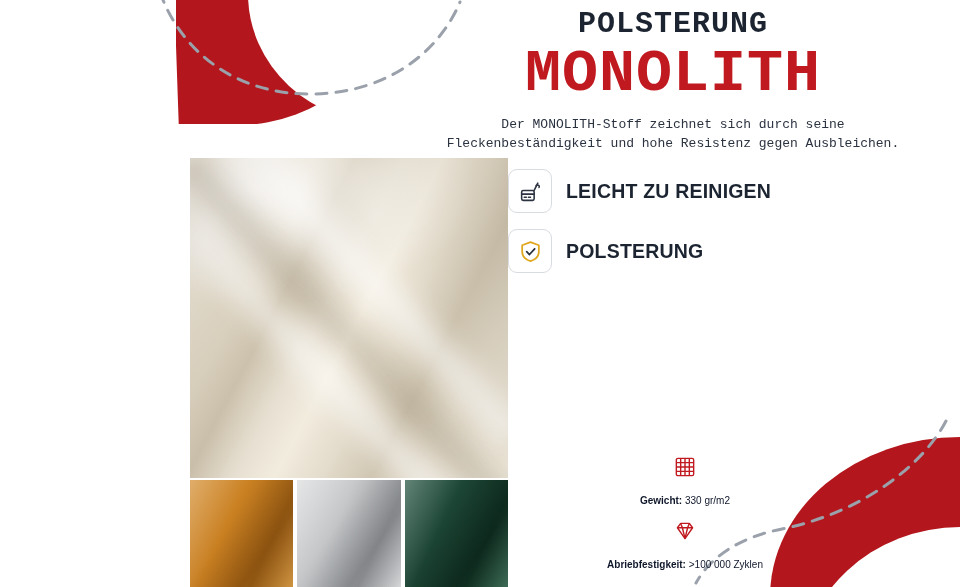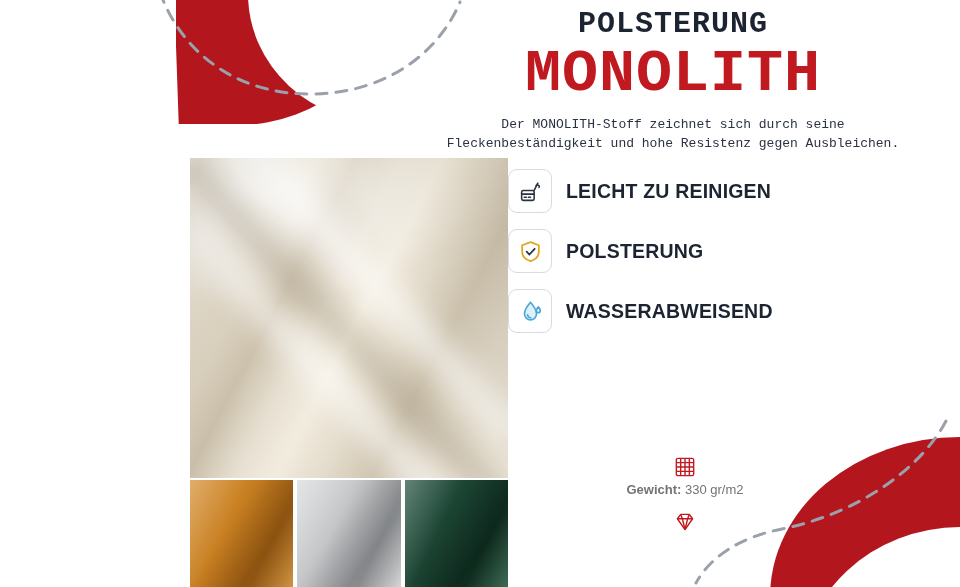--- a/index.html
+++ b/index.html
@@ -223,23 +223,23 @@
   .spec {
     margin-bottom: 10px;
   }
   .spec .spec-ico {
     height: 30px;
     display: flex;
     align-items: center;
     justify-content: center;
   }
   .spec .spec-text {
-    font-size: 13px;
-    color: #737373;
-    margin-top: 0;
+    font-size: 10px;
+    color: #0f172a;
+    margin-top: 13px;
   }
   .spec .spec-text b { font-weight: bold; }
 </style>
 </head>
 <body>
 
 <div class="page">
 
   <div class="ribbon-tl">
     <div class="shape"></div>
@@ -294,30 +294,20 @@
       <span class="ico">
         <svg width="25" height="25" viewBox="0 0 24 24" fill="none" stroke="#e0a71c" stroke-width="1.7" stroke-linecap="round" stroke-linejoin="round">
           <path d="M12 3 L20 6 V12 C20 16.5 16.6 19.8 12 21.2 C7.4 19.8 4 16.5 4 12 V6 Z"></path>
           <path d="M8.3 12.2 L11 14.9 L16 9.4" stroke="#2b3240"></path>
         </svg>
       </span>
       <span class="label">POLSTERUNG</span>
     </div>
 
 
-    <div class="feature">
-      <span class="ico">
-        <svg width="25" height="25" viewBox="0 0 24 24" fill="none" stroke="#4aa8d8" stroke-width="1.6" stroke-linecap="round" stroke-linejoin="round">
-          <path d="M12 3.2 C 12 3.2 6.2 10 6.2 14.2 A5.8 5.8 0 0 0 17.8 14.2 C 17.8 10 12 3.2 12 3.2 Z" fill="#dff0f9"></path>
-          <path d="M9.2 15.2 A2.9 2.9 0 0 0 12.2 18"></path>
-          <path d="M19.5 7.5 C 19.5 7.5 17.6 10 17.6 11.2 A1.9 1.9 0 0 0 21.4 11.2 C 21.4 10 19.5 7.5 19.5 7.5 Z"></path>
-        </svg>
-      </span>
-      <span class="label">WASSERABWEISEND</span>
-    </div>
 
   </div>
 
   <div class="specs">
 
     <div class="spec">
       <div class="spec-ico">
         <svg width="26" height="26" viewBox="0 0 24 24" fill="none" stroke="#c01a20" stroke-width="1.3">
           <rect x="4" y="4" width="16" height="16" rx="1.5"></rect>
           <path d="M8 4v16M12 4v16M16 4v16M4 8h16M4 12h16M4 16h16"></path>
@@ -329,17 +319,21 @@
       </div>
     </div>
 
     <div class="spec">
       <div class="spec-ico">
         <svg width="26" height="26" viewBox="0 0 24 24" fill="none" stroke="#c01a20" stroke-width="1.3" stroke-linejoin="round">
           <path d="M5 9 L8 5 H16 L19 9 L12 19 Z"></path>
           <path d="M5 9h14M8 5l1.6 4M16 5l-1.6 4M9.6 9L12 19M14.4 9L12 19"></path>
         </svg>
       </div>
+      <div class="spec-text">
+        <b>Abriebfestigkeit:</b>
+        <span>&gt;100 000 Zyklen</span>
+      </div>
     </div>
 
   </div>
 
 </div>
 
 </body></html>

